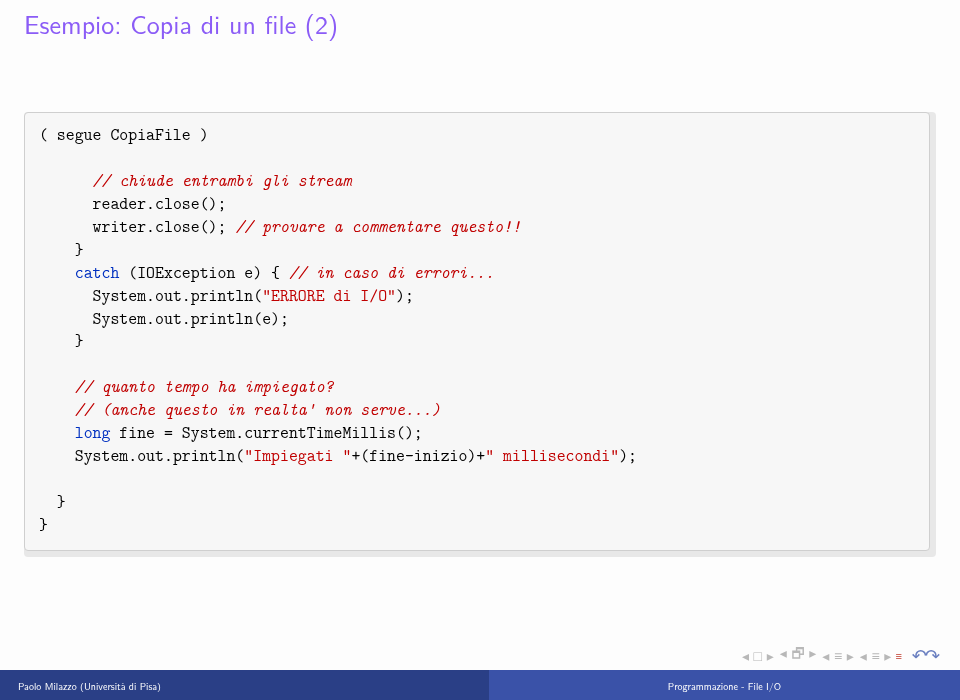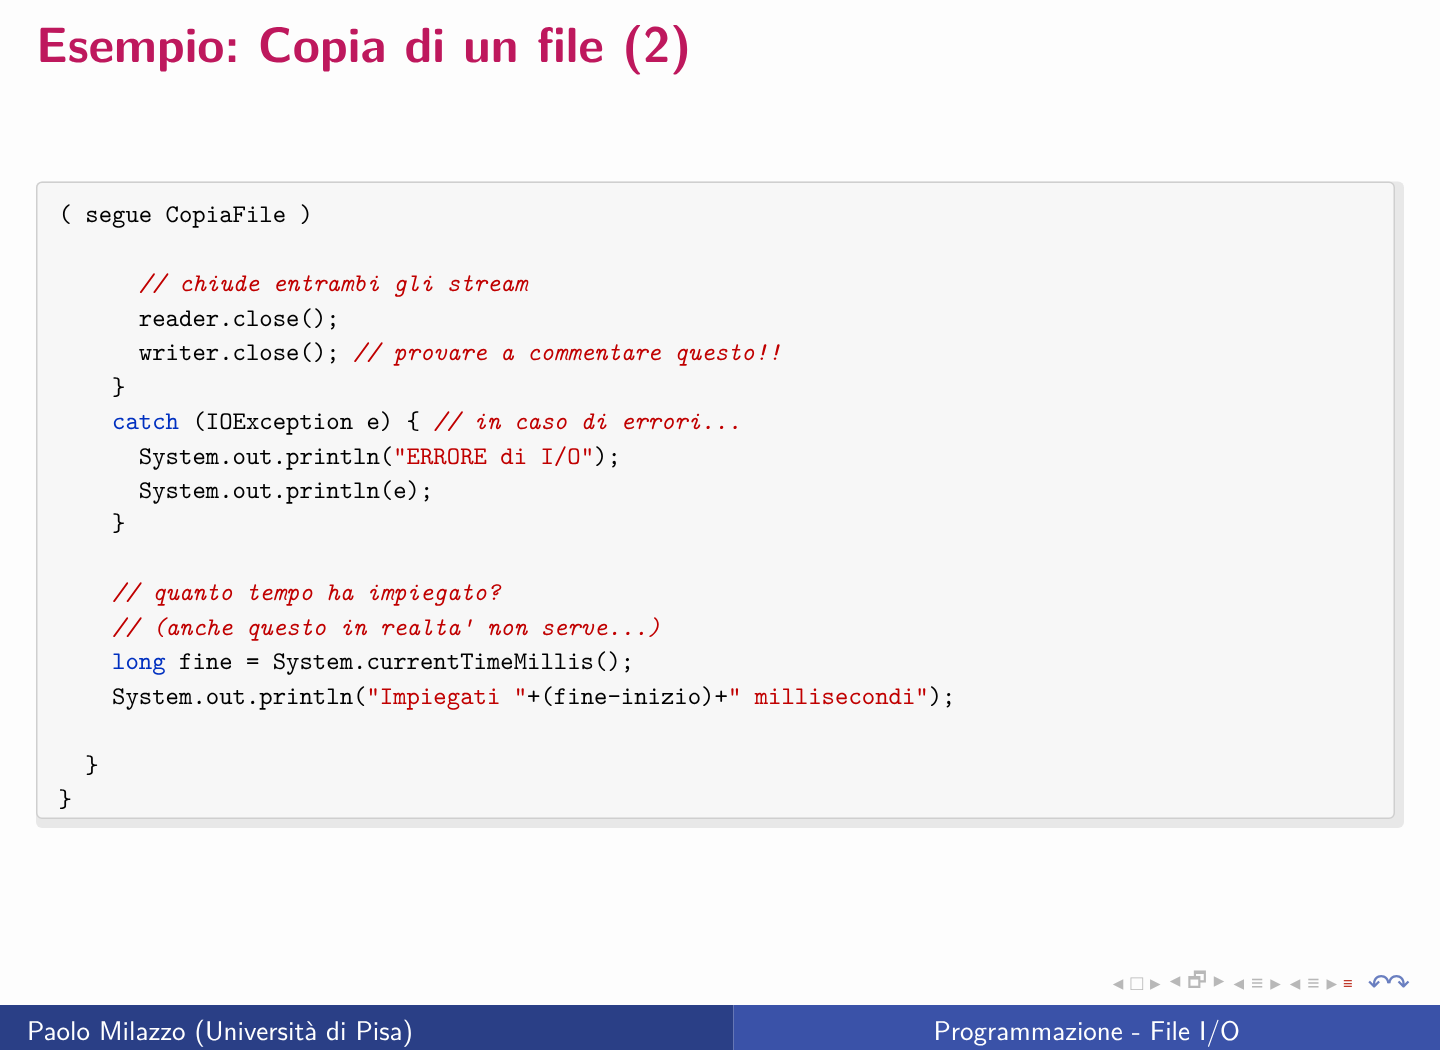--- a/index.html
+++ b/index.html
@@ -5,53 +5,53 @@
   * { margin: 0; padding: 0; box-sizing: border-box; }
   body {
     width: 960px;
     height: 700px;
     background: #fdfdfd;
     font-family: "Latin Modern Sans", "Computer Modern Sans", "Trebuchet MS", sans-serif;
     position: relative;
     overflow: hidden;
   }
   .slide-title {
-    color: #be185d;
-    font-size: 33px;
-    font-weight: 700;
+    color: #8b5cf6;
+    font-size: 26px;
+    font-weight: 400;
     padding: 4px 24px 0 24px;
   }
   .codebox-outer {
     margin: 70px 24px 0 24px;
     background: #e8e8e8;
     border-radius: 4px;
     padding: 0 6px 6px 0;
   }
   .codebox {
     background: #f7f7f7;
     border: 1px solid #cfcfcf;
     border-radius: 4px;
-    padding: 10px 14px 0 14px;
+    padding: 10px 14px 14px 14px;
     font-family: "Latin Modern Mono", "Courier New", monospace;
     font-size: 17px;
     line-height: 1.35;
     white-space: pre;
     color: #000;
   }
   .kw-blue { color: #0030c0; }
   .comment { color: #c00000; font-style: italic; }
   .string  { color: #c00000; }
   .footer {
     position: absolute;
     bottom: 0;
     left: 0;
     right: 0;
     height: 30px;
     display: flex;
-    font-size: 18px;
+    font-size: 10px;
     color: #fff;
   }
   .footer .seg1 { background: #2a3f86; flex: 1; display:flex; align-items:center; padding-left:18px; }
   .footer .seg2 { background: #3a52a8; flex: 1; display:flex; align-items:center; justify-content:center; }
   .footer .seg3 { background: #2a3f86; flex: 1; display:flex; align-items:center; justify-content:flex-end; padding-right:18px; }
   .navbar {
     position: absolute;
     bottom: 32px;
     right: 22px;
     display: flex;

